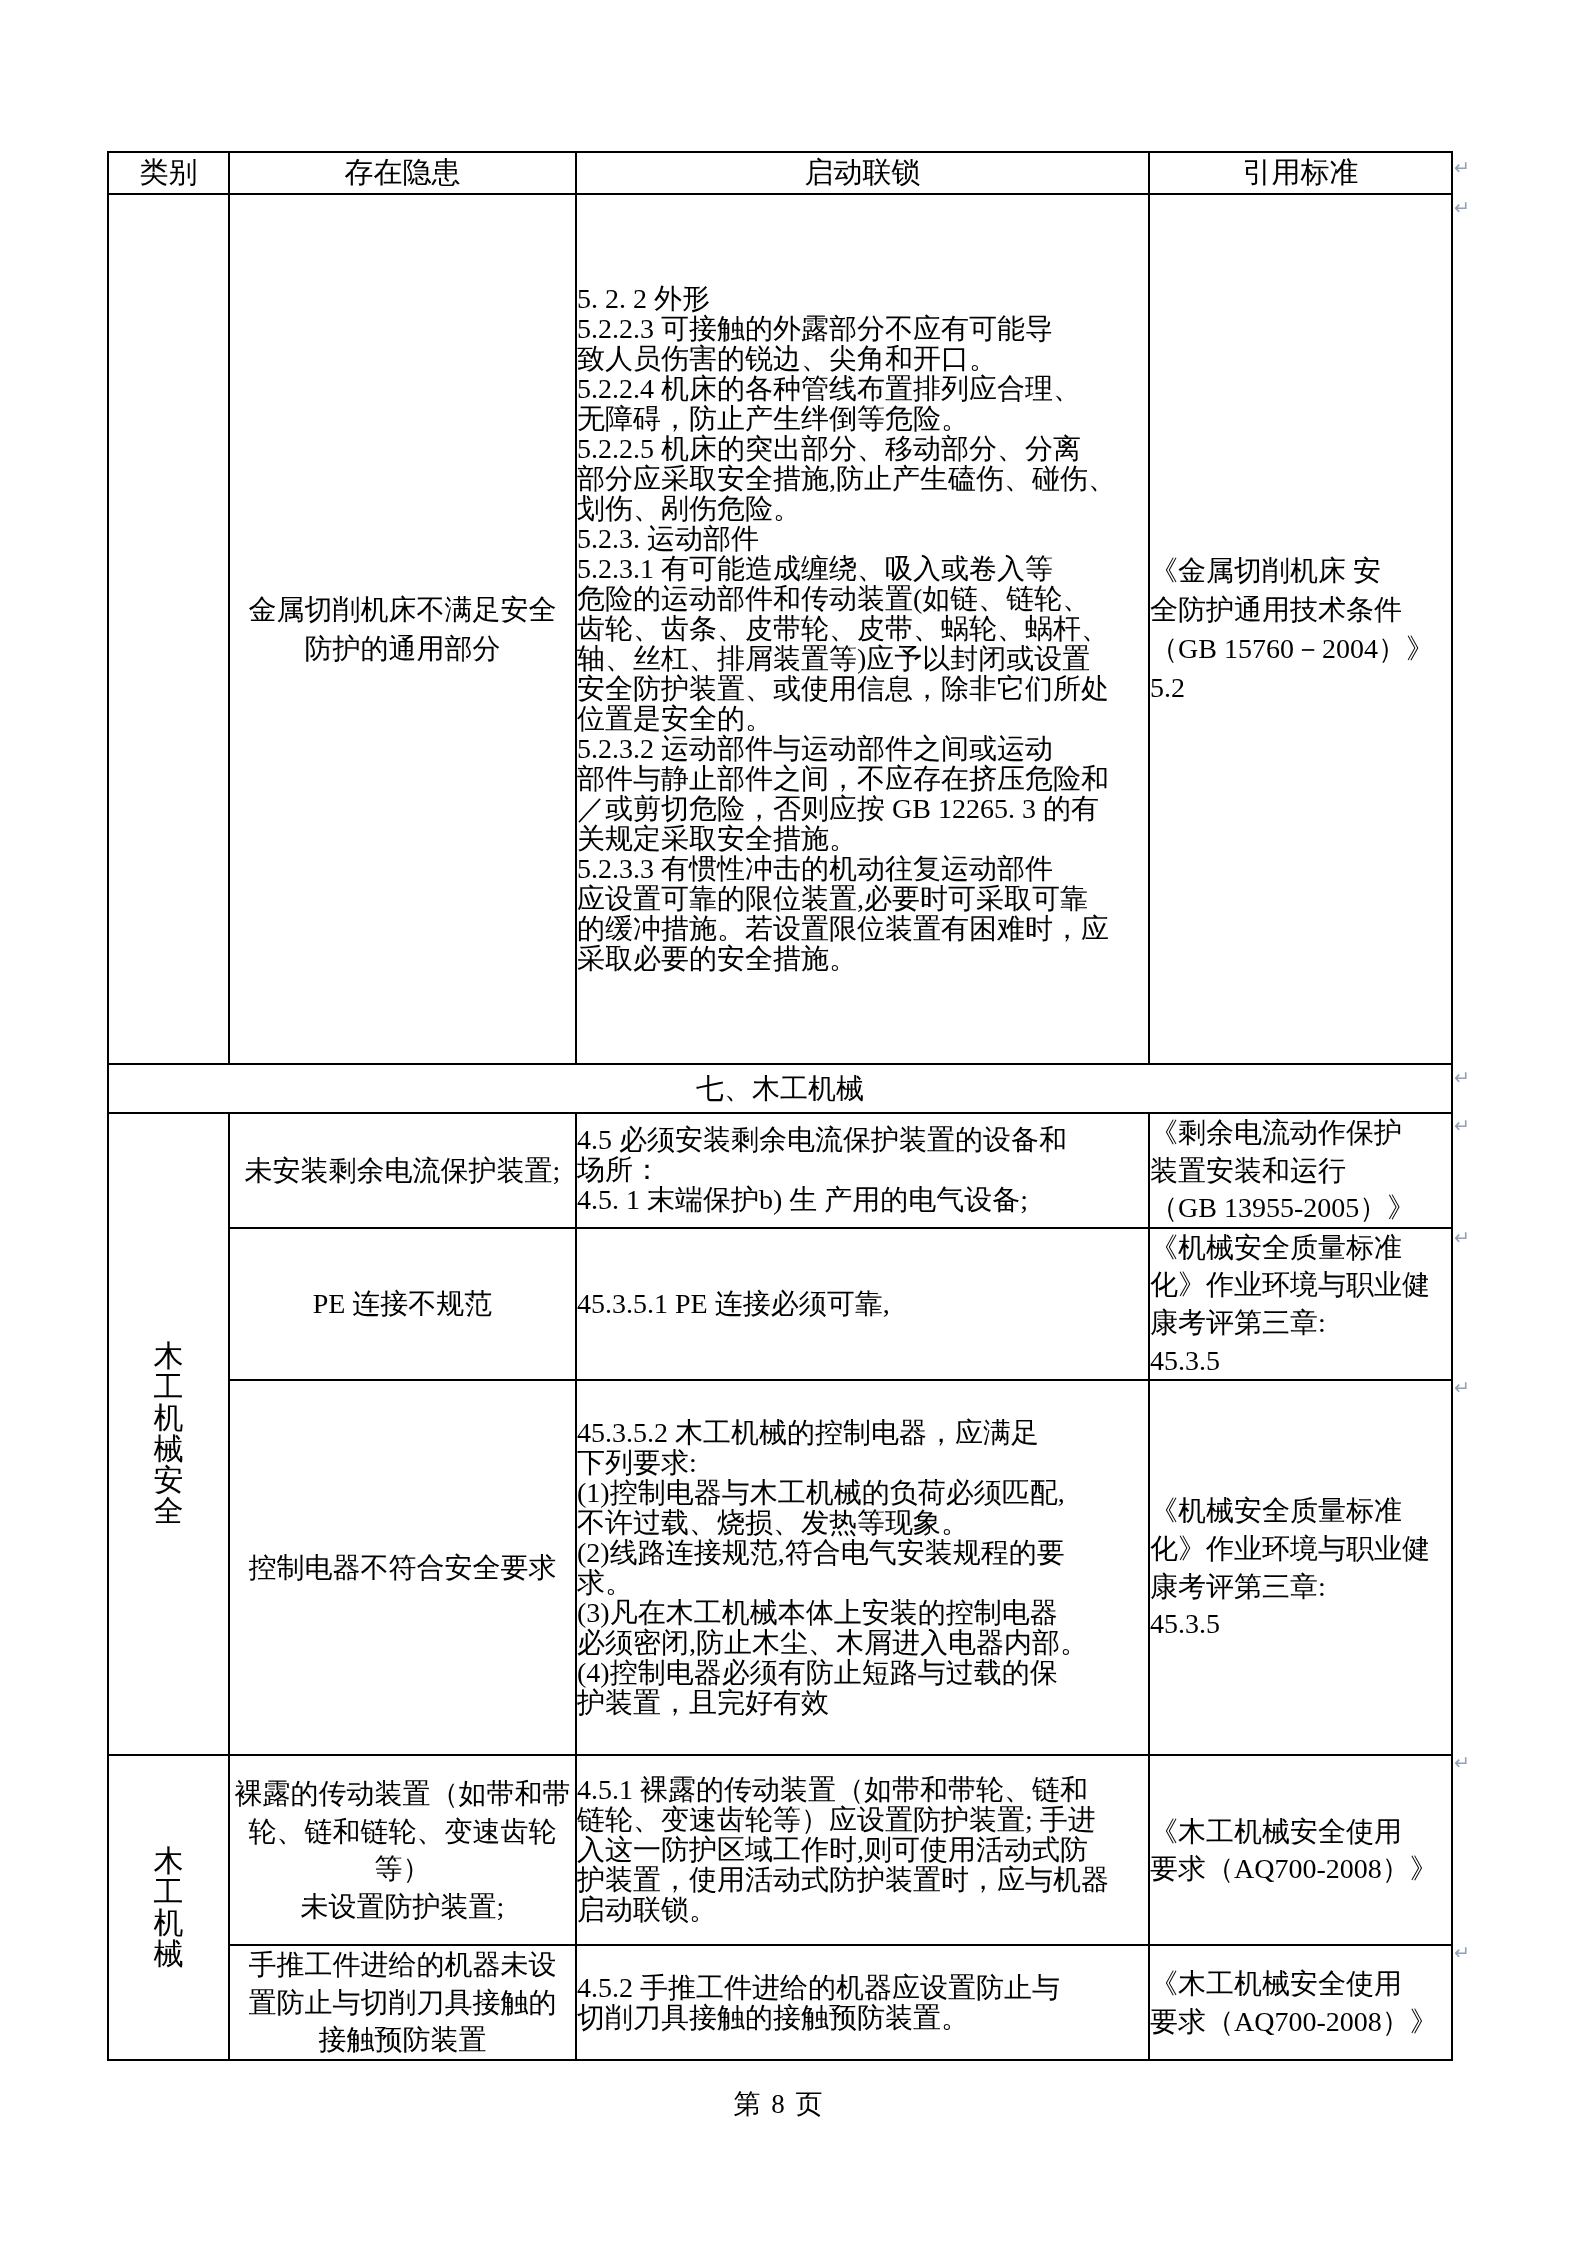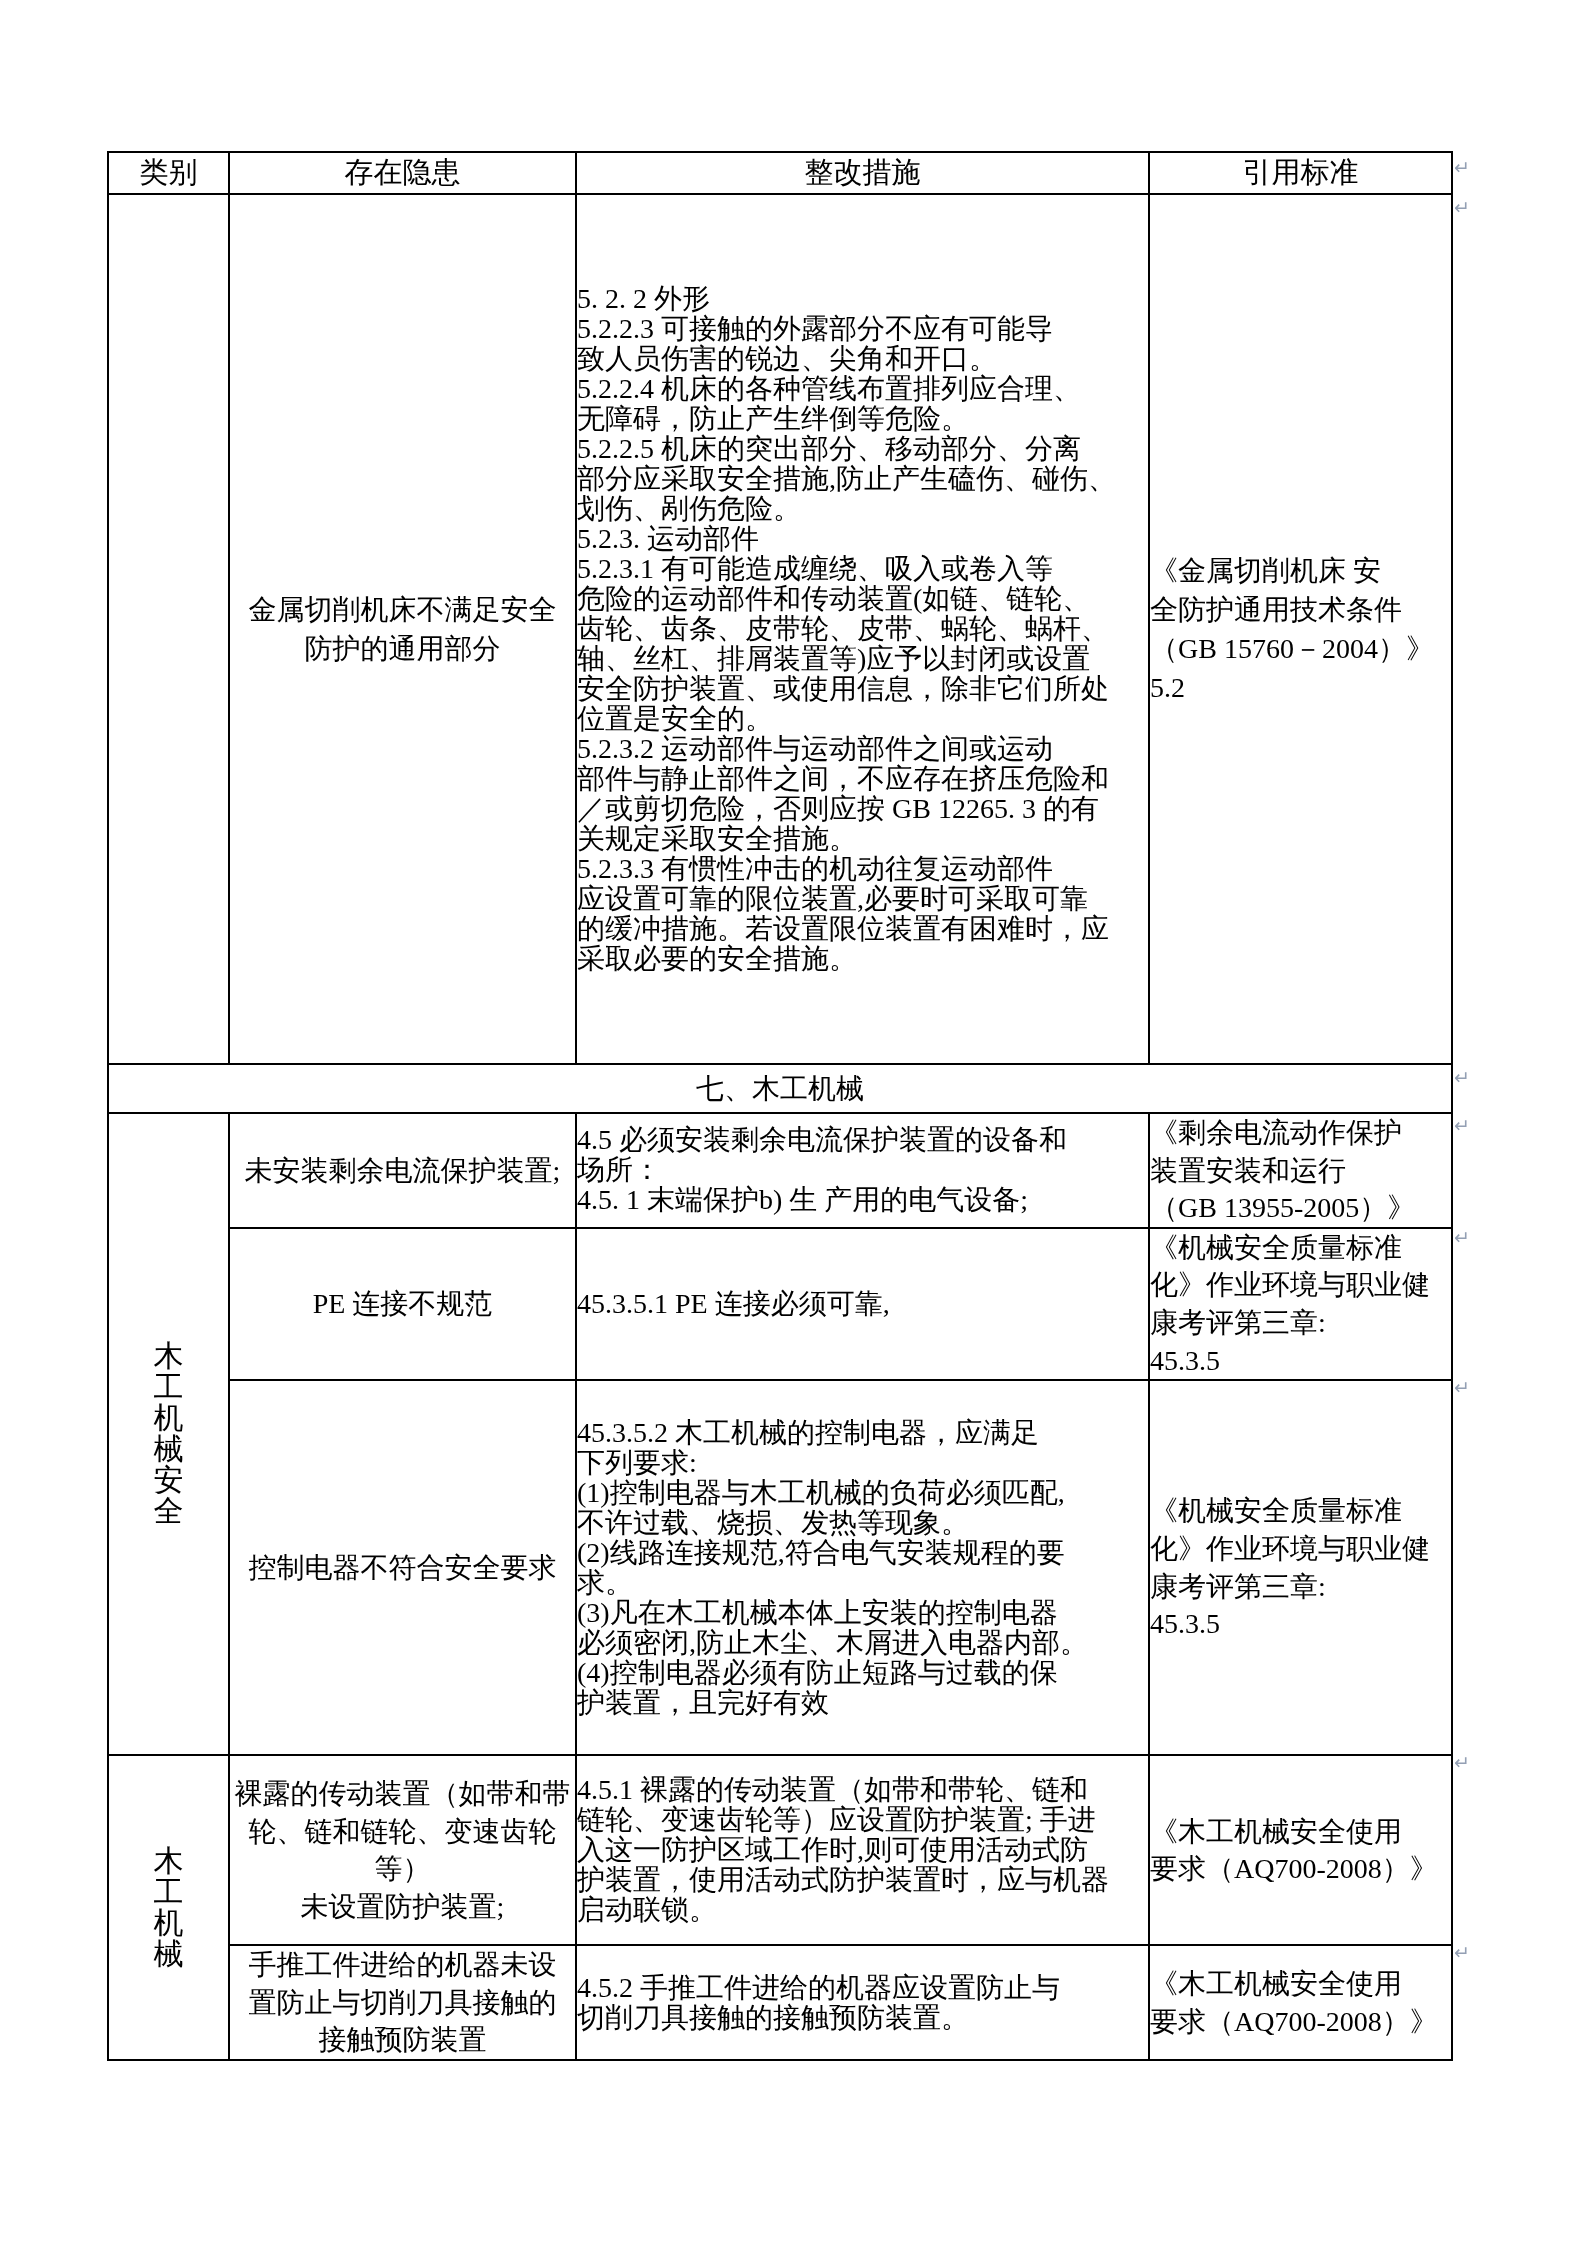--- a/index.html
+++ b/index.html
@@ -44,21 +44,21 @@
     <colgroup>
       <col style="width:121px">
         <col style="width:347px">
         <col style="width:573px">
         <col style="width:303px">
     </colgroup>
     <tbody>
       <tr style="height:39px">
         <th>类别</th>
         <th>存在隐患</th>
-        <th>整改措施</th>
+        <th>启动联锁</th>
         <th>引用标准</th>
       </tr>
 
       <tr style="height:870px">
         <td class="cell-cat"></td>
         <td class="cell-hazard lh47">金属切削机床不满足安全
 防护的通用部分</td>
         <td class="cell-measures">5. 2. 2  外形
 5.2.2.3 可接触的外露部分不应有可能导
 致人员伤害的锐边、尖角和开口。
@@ -162,13 +162,14 @@
 
   <span class="row-mark" style="top:158px">↵</span>
   <span class="row-mark" style="top:198px">↵</span>
   <span class="row-mark" style="top:1068px">↵</span>
   <span class="row-mark" style="top:1116px">↵</span>
   <span class="row-mark" style="top:1228px">↵</span>
   <span class="row-mark" style="top:1378px">↵</span>
   <span class="row-mark" style="top:1753px">↵</span>
   <span class="row-mark" style="top:1943px">↵</span>
 
+  <div class="footer">第 8 页</div>
 </div>
 
 </body></html>

